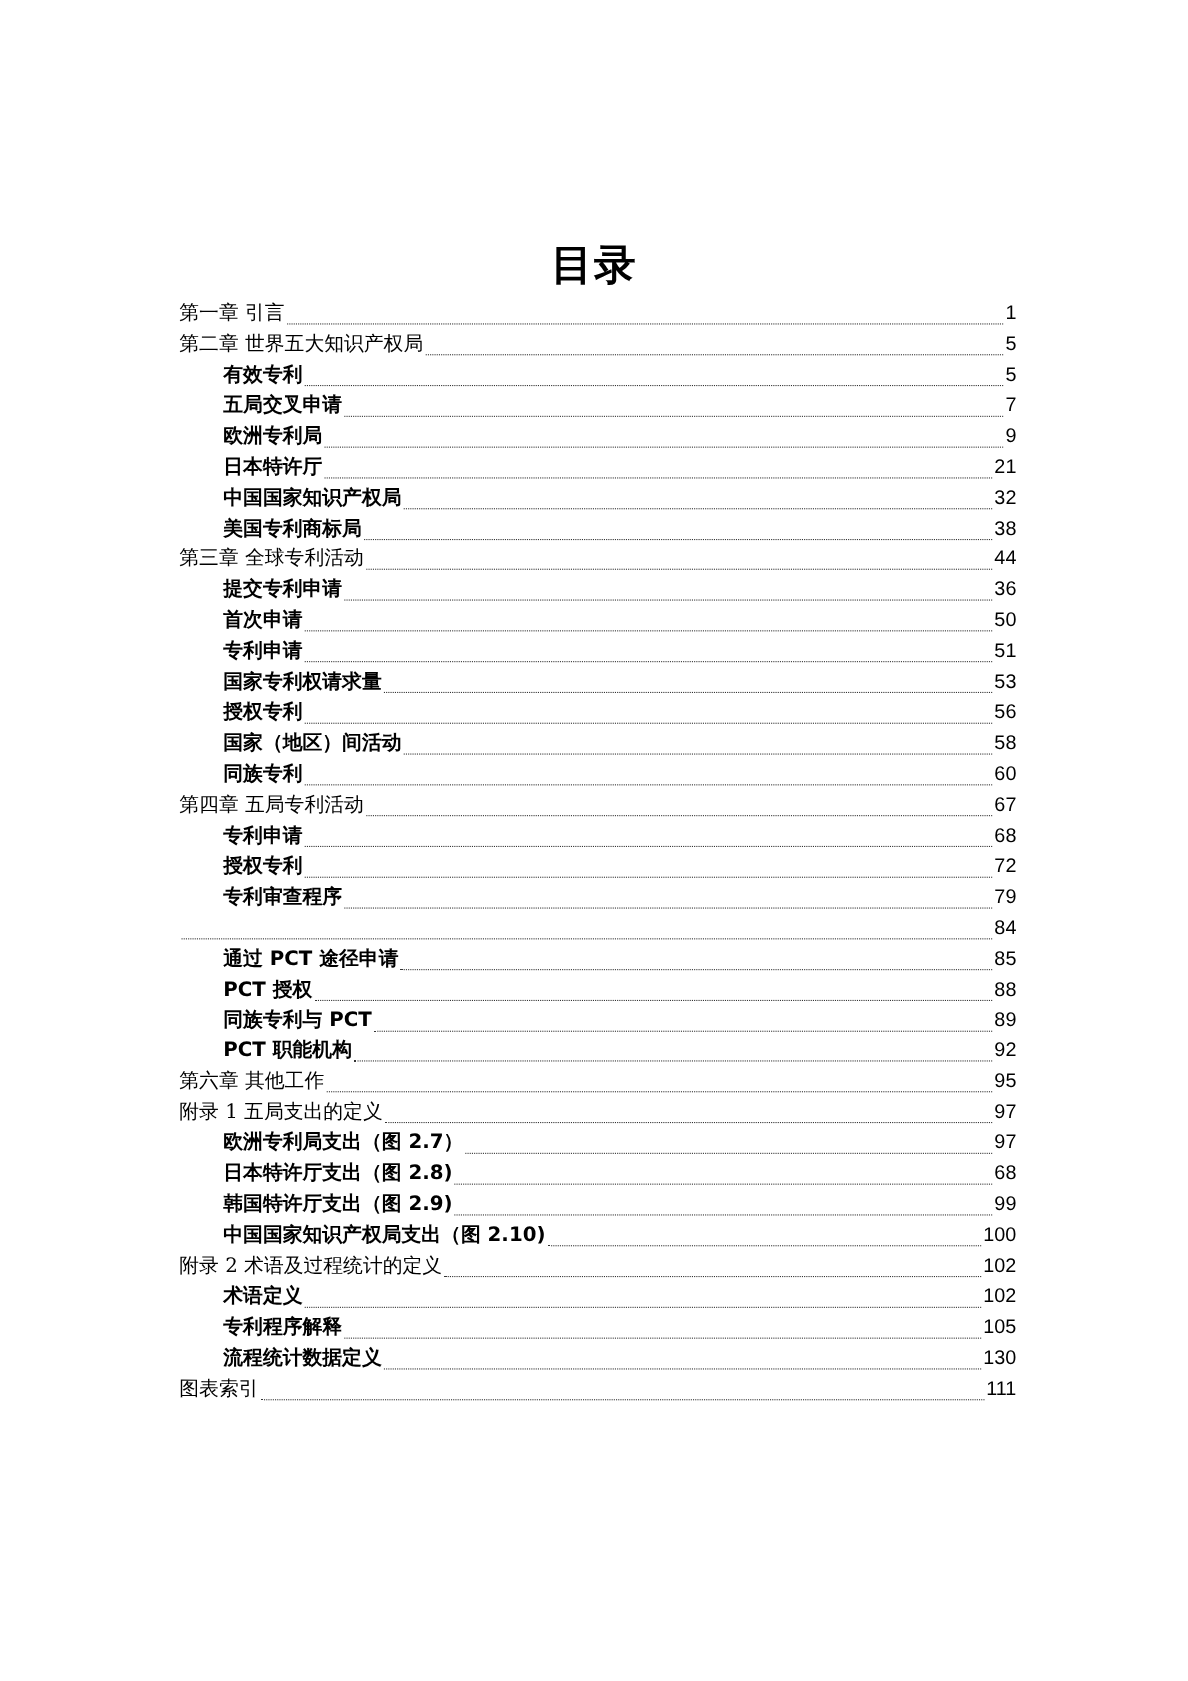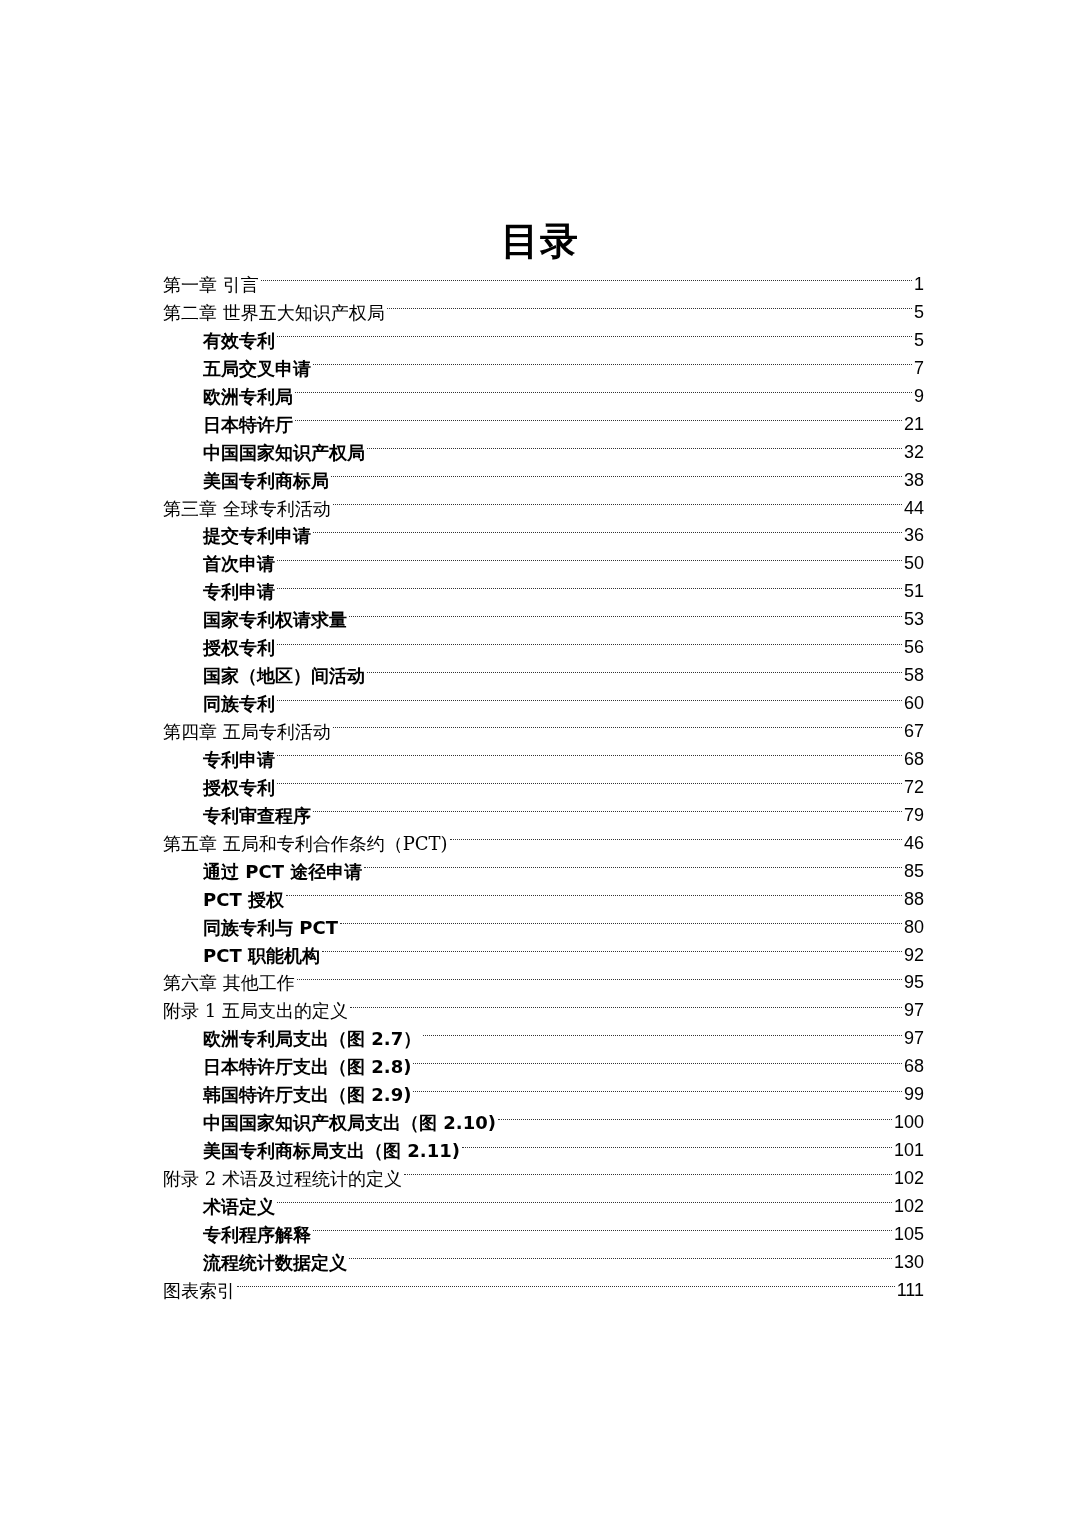--- a/index.html
+++ b/index.html
@@ -27,21 +27,21 @@
       letter-spacing: 1px;
     }
     .toc {
       position: absolute;
       left: 163px;
       top: 271px;
       width: 761px;
     }
     .toc-row {
       display: flex;
-      align-items: center;
+      align-items: flex-end;
       height: 27.95px;
       line-height: 27.95px;
       white-space: nowrap;
     }
     .toc-row.level-1 {
       font-family: "DejaVu Serif", serif;
       font-size: 18px;
       font-weight: normal;
       padding-left: 0;
     }
@@ -170,38 +170,37 @@
       <span class="toc-label">授权专利</span>
       <span class="toc-leader"></span>
       <span class="toc-page">72</span>
     </div>
     <div class="toc-row level-2">
       <span class="toc-label">专利审查程序</span>
       <span class="toc-leader"></span>
       <span class="toc-page">79</span>
     </div>
     <div class="toc-row level-1">
-      <span class="toc-label">第五章 五局和专利合作条约（PCT)</span>
-      <span class="toc-leader"></span>
-      <span class="toc-page">46</span>
+      <span class="toc-leader"></span>
+      <span class="toc-page">84</span>
     </div>
     <div class="toc-row level-2">
       <span class="toc-label">通过 PCT 途径申请</span>
       <span class="toc-leader"></span>
       <span class="toc-page">85</span>
     </div>
     <div class="toc-row level-2">
       <span class="toc-label">PCT 授权</span>
       <span class="toc-leader"></span>
       <span class="toc-page">88</span>
     </div>
     <div class="toc-row level-2">
       <span class="toc-label">同族专利与 PCT</span>
       <span class="toc-leader"></span>
-      <span class="toc-page">80</span>
+      <span class="toc-page">89</span>
     </div>
     <div class="toc-row level-2">
       <span class="toc-label">PCT 职能机构</span>
       <span class="toc-leader"></span>
       <span class="toc-page">92</span>
     </div>
     <div class="toc-row level-1">
       <span class="toc-label">第六章 其他工作</span>
       <span class="toc-leader"></span>
       <span class="toc-page">95</span>
@@ -223,25 +222,20 @@
     </div>
     <div class="toc-row level-2">
       <span class="toc-label">韩国特许厅支出（图 2.9)</span>
       <span class="toc-leader"></span>
       <span class="toc-page">99</span>
     </div>
     <div class="toc-row level-2">
       <span class="toc-label">中国国家知识产权局支出（图 2.10)</span>
       <span class="toc-leader"></span>
       <span class="toc-page">100</span>
-    </div>
-    <div class="toc-row level-2">
-      <span class="toc-label">美国专利商标局支出（图 2.11)</span>
-      <span class="toc-leader"></span>
-      <span class="toc-page">101</span>
     </div>
     <div class="toc-row level-1">
       <span class="toc-label">附录 2 术语及过程统计的定义</span>
       <span class="toc-leader"></span>
       <span class="toc-page">102</span>
     </div>
     <div class="toc-row level-2">
       <span class="toc-label">术语定义</span>
       <span class="toc-leader"></span>
       <span class="toc-page">102</span>

